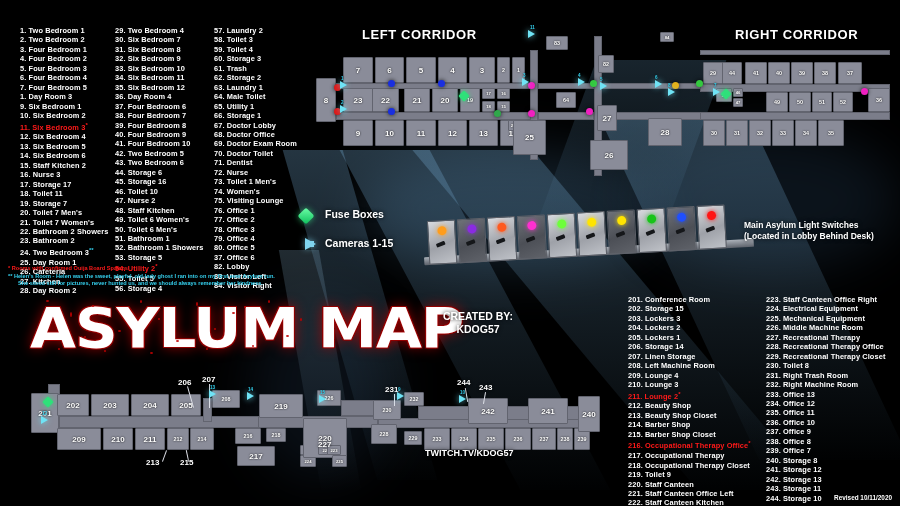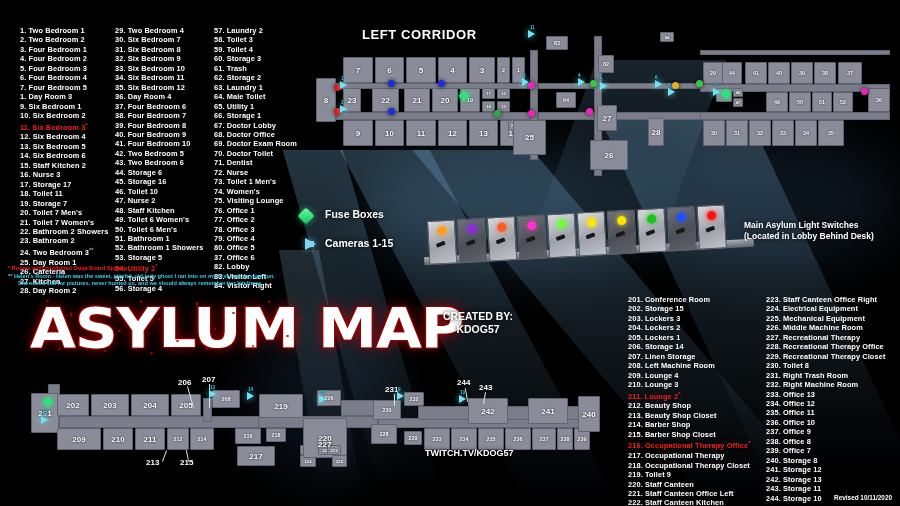--- a/index.html
+++ b/index.html
@@ -264,20 +264,21 @@
       <div>244. Storage 10</div>
     </div>
 
   <div class="foot">
     <div>*  Rooms with confirmed Ouija Board Spawns</div>
     <div class="c">**  Helen's Room - Helen was the sweet, playful, old-lady ghost I ran into on my first ever Asylum run.</div>
     <div class="c ind">She stood still for pictures, never hunted us, and we should always remember her kindness.</div>
   </div>
 
   <div class="cap" id="cap-left">LEFT CORRIDOR</div>
+  <div class="cap" id="cap-right">RIGHT CORRIDOR</div>
 
   <div class="fp" id="fp-upper">
       <div class="hall" style="left:336px;top:83px;width:196px;height:6px;"></div>
       <div class="hall" style="left:336px;top:112px;width:196px;height:8px;"></div>
       <div class="hall" style="left:530px;top:50px;width:8px;height:110px;"></div>
       <div class="hall" style="left:538px;top:83px;width:56px;height:6px;"></div>
       <div class="hall" style="left:538px;top:112px;width:56px;height:8px;"></div>
       <div class="hall" style="left:594px;top:36px;width:8px;height:140px;"></div>
       <div class="hall" style="left:602px;top:83px;width:100px;height:6px;"></div>
       <div class="hall" style="left:602px;top:112px;width:100px;height:8px;"></div>
@@ -285,40 +286,40 @@
       <div class="hall" style="left:700px;top:84px;width:190px;height:8px;"></div>
       <div class="hall" style="left:700px;top:112px;width:190px;height:8px;"></div>
       <div class="rm " style="left:316px;top:78px;width:20px;height:44px;">8</div>
       <div class="rm " style="left:343px;top:57px;width:30px;height:26px;">7</div>
       <div class="rm " style="left:375px;top:57px;width:29px;height:26px;">6</div>
       <div class="rm " style="left:406px;top:57px;width:30px;height:26px;">5</div>
       <div class="rm " style="left:438px;top:57px;width:29px;height:26px;">4</div>
       <div class="rm " style="left:469px;top:57px;width:26px;height:26px;">3</div>
       <div class="rm s" style="left:497px;top:57px;width:13px;height:26px;">2</div>
       <div class="rm s" style="left:512px;top:57px;width:13px;height:26px;">1</div>
-      <div class="rm " style="left:343px;top:88px;width:18px;height:24px;">23</div>
+      <div class="rm " style="left:343px;top:88px;width:30px;height:24px;">23</div>
       <div class="rm " style="left:372px;top:88px;width:27px;height:24px;">22</div>
       <div class="rm " style="left:404px;top:88px;width:26px;height:24px;">21</div>
       <div class="rm " style="left:432px;top:88px;width:26px;height:24px;">20</div>
       <div class="rm s" style="left:460px;top:88px;width:20px;height:24px;">19</div>
       <div class="rm xs" style="left:482px;top:88px;width:13px;height:11px;">17</div>
       <div class="rm xs" style="left:497px;top:88px;width:13px;height:11px;">16</div>
       <div class="rm xs" style="left:482px;top:101px;width:13px;height:11px;">18</div>
       <div class="rm xs" style="left:497px;top:101px;width:13px;height:11px;">15</div>
       <div class="rm " style="left:343px;top:120px;width:30px;height:26px;">9</div>
       <div class="rm " style="left:375px;top:120px;width:29px;height:26px;">10</div>
       <div class="rm " style="left:406px;top:120px;width:30px;height:26px;">11</div>
       <div class="rm " style="left:438px;top:120px;width:29px;height:26px;">12</div>
       <div class="rm " style="left:469px;top:120px;width:29px;height:26px;">13</div>
       <div class="rm " style="left:500px;top:120px;width:26px;height:26px;">14</div>
       <div class="rm xs" style="left:508px;top:120px;width:10px;height:11px;">24</div>
       <div class="rm " style="left:513px;top:120px;width:33px;height:35px;">25</div>
       <div class="rm " style="left:590px;top:140px;width:38px;height:30px;">26</div>
       <div class="rm " style="left:597px;top:105px;width:20px;height:26px;">27</div>
-      <div class="rm " style="left:648px;top:118px;width:16px;height:28px;">28</div>
+      <div class="rm " style="left:648px;top:118px;width:34px;height:28px;">28</div>
       <div class="rm s" style="left:546px;top:36px;width:22px;height:14px;">83</div>
       <div class="rm s" style="left:598px;top:55px;width:16px;height:18px;">82</div>
       <div class="rm xs" style="left:660px;top:32px;width:14px;height:10px;">84</div>
       <div class="rm s" style="left:556px;top:92px;width:20px;height:16px;">64</div>
       <div class="rm s" style="left:703px;top:62px;width:20px;height:22px;">29</div>
       <div class="rm s" style="left:722px;top:62px;width:20px;height:22px;">44</div>
       <div class="rm s" style="left:745px;top:62px;width:22px;height:22px;">41</div>
       <div class="rm s" style="left:768px;top:62px;width:22px;height:22px;">40</div>
       <div class="rm s" style="left:791px;top:62px;width:22px;height:22px;">39</div>
       <div class="rm s" style="left:814px;top:62px;width:22px;height:22px;">38</div>

